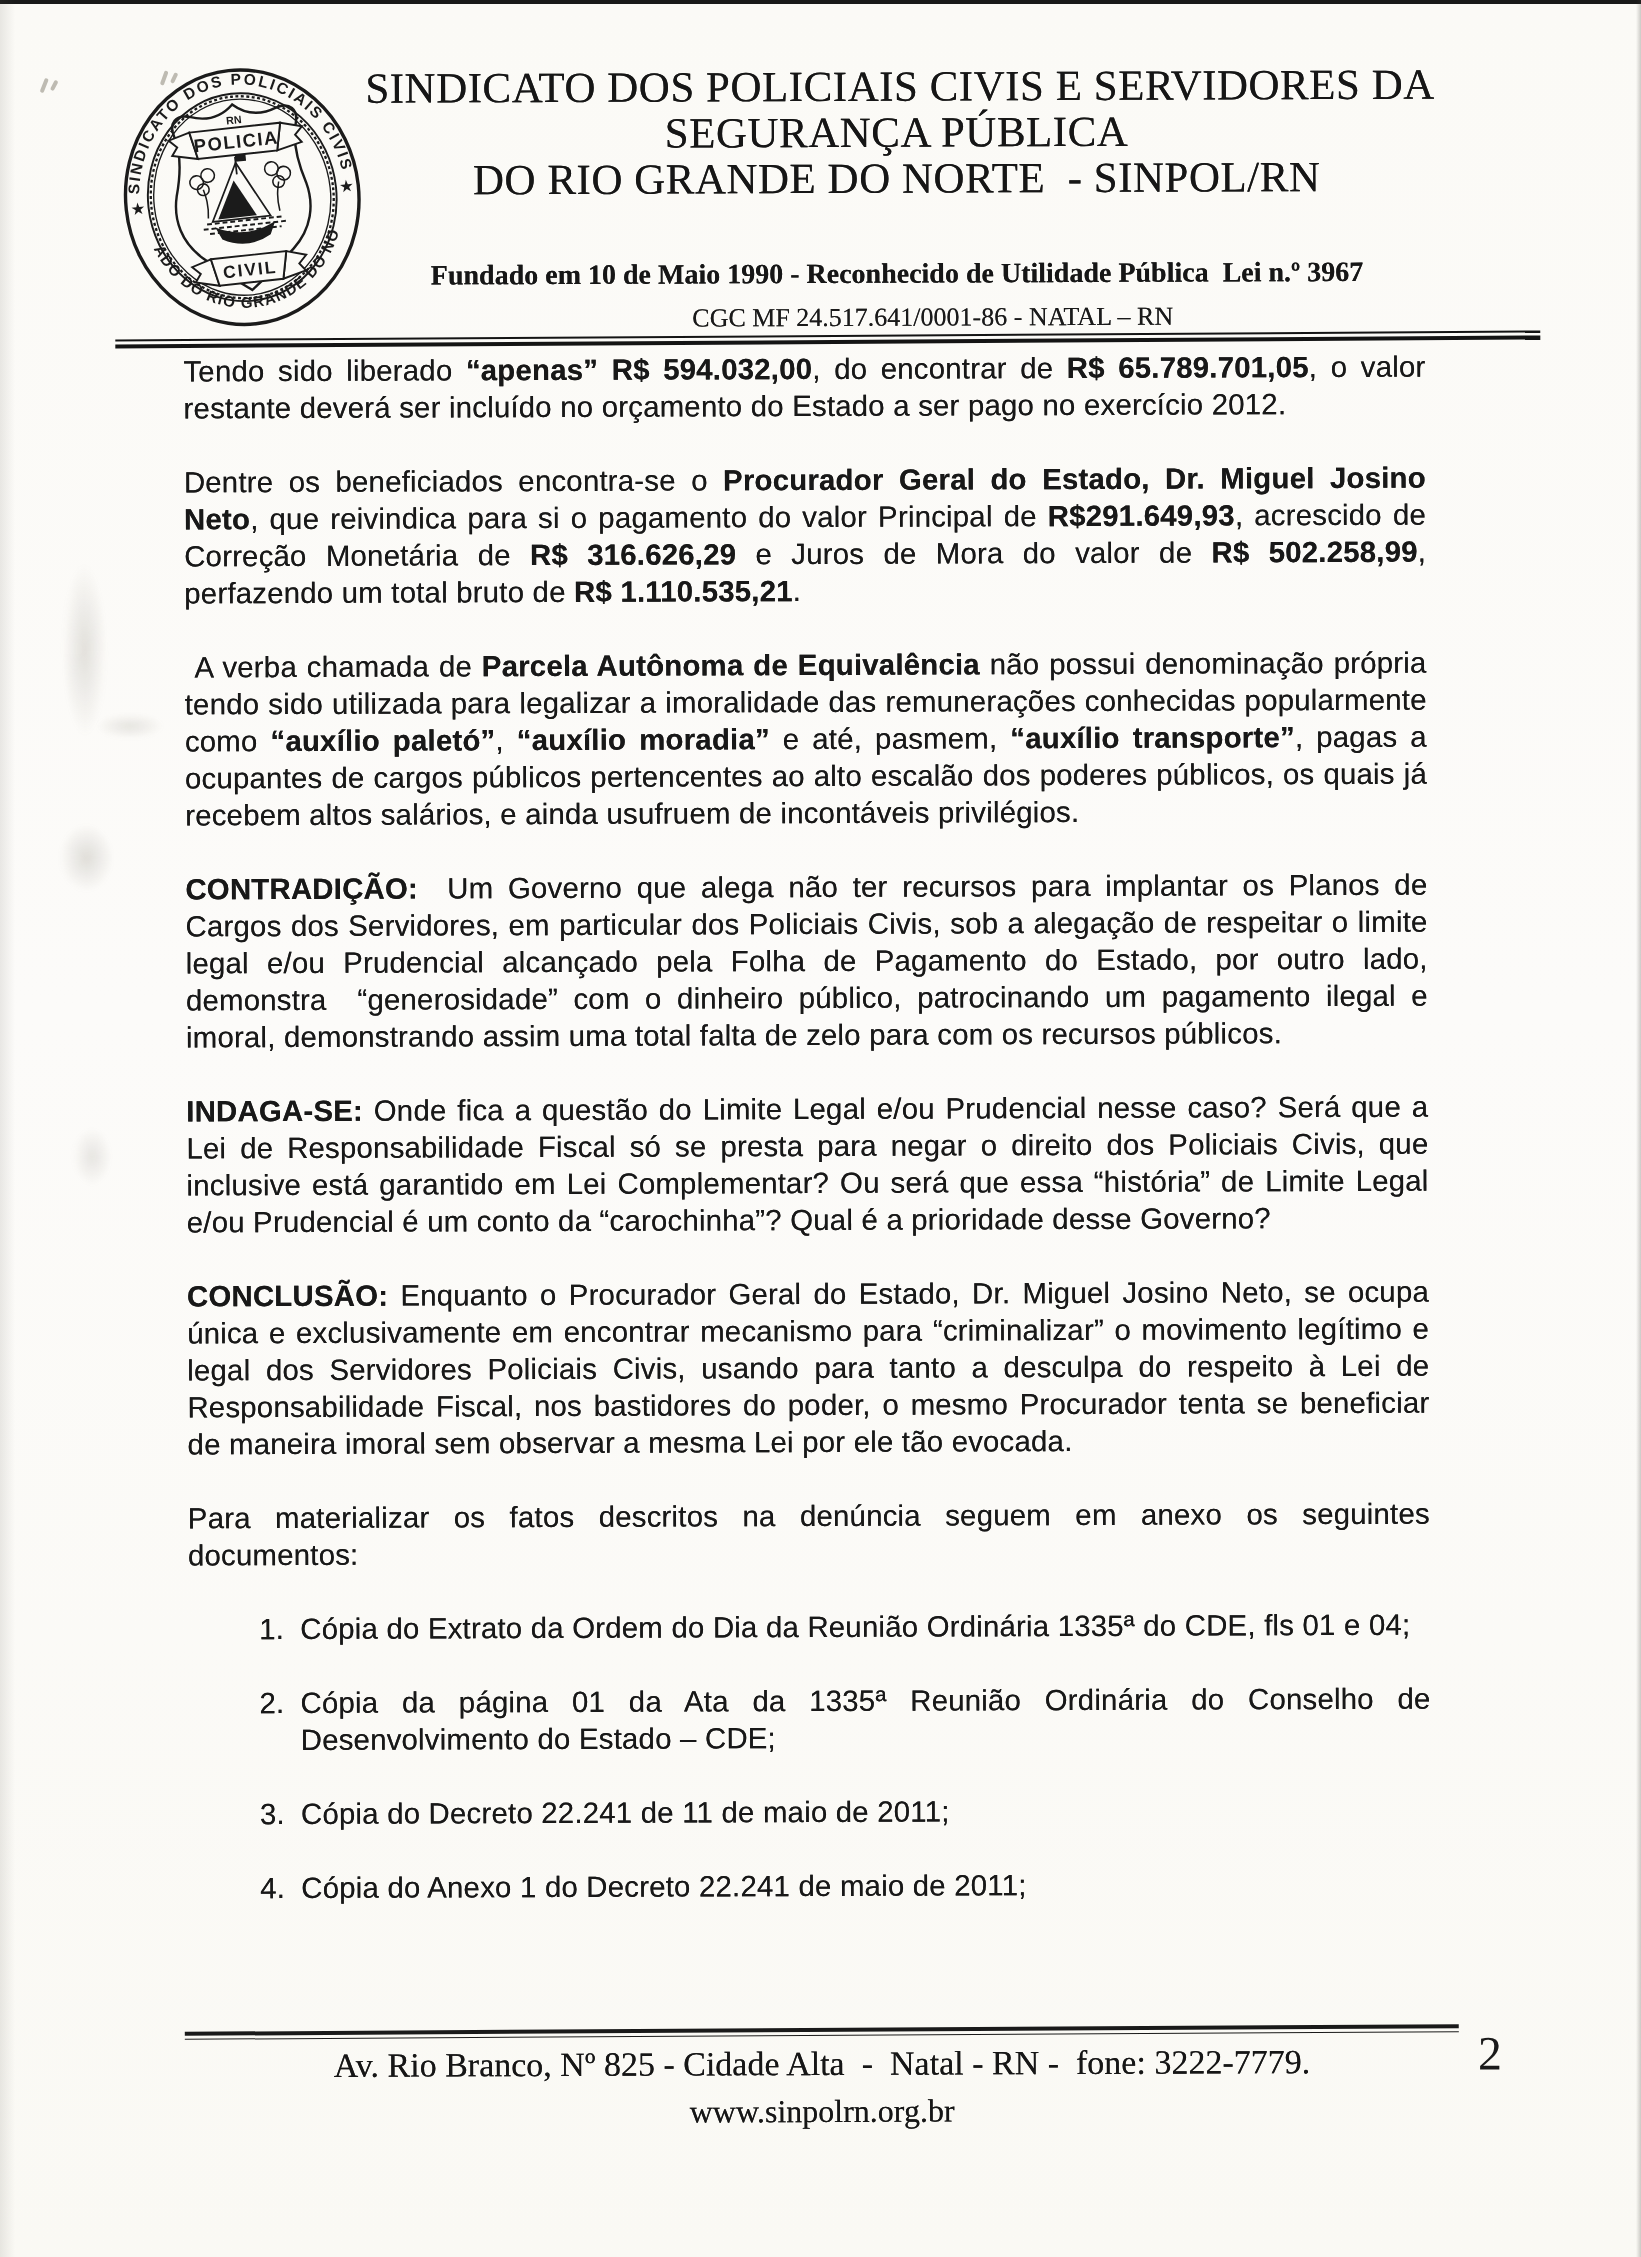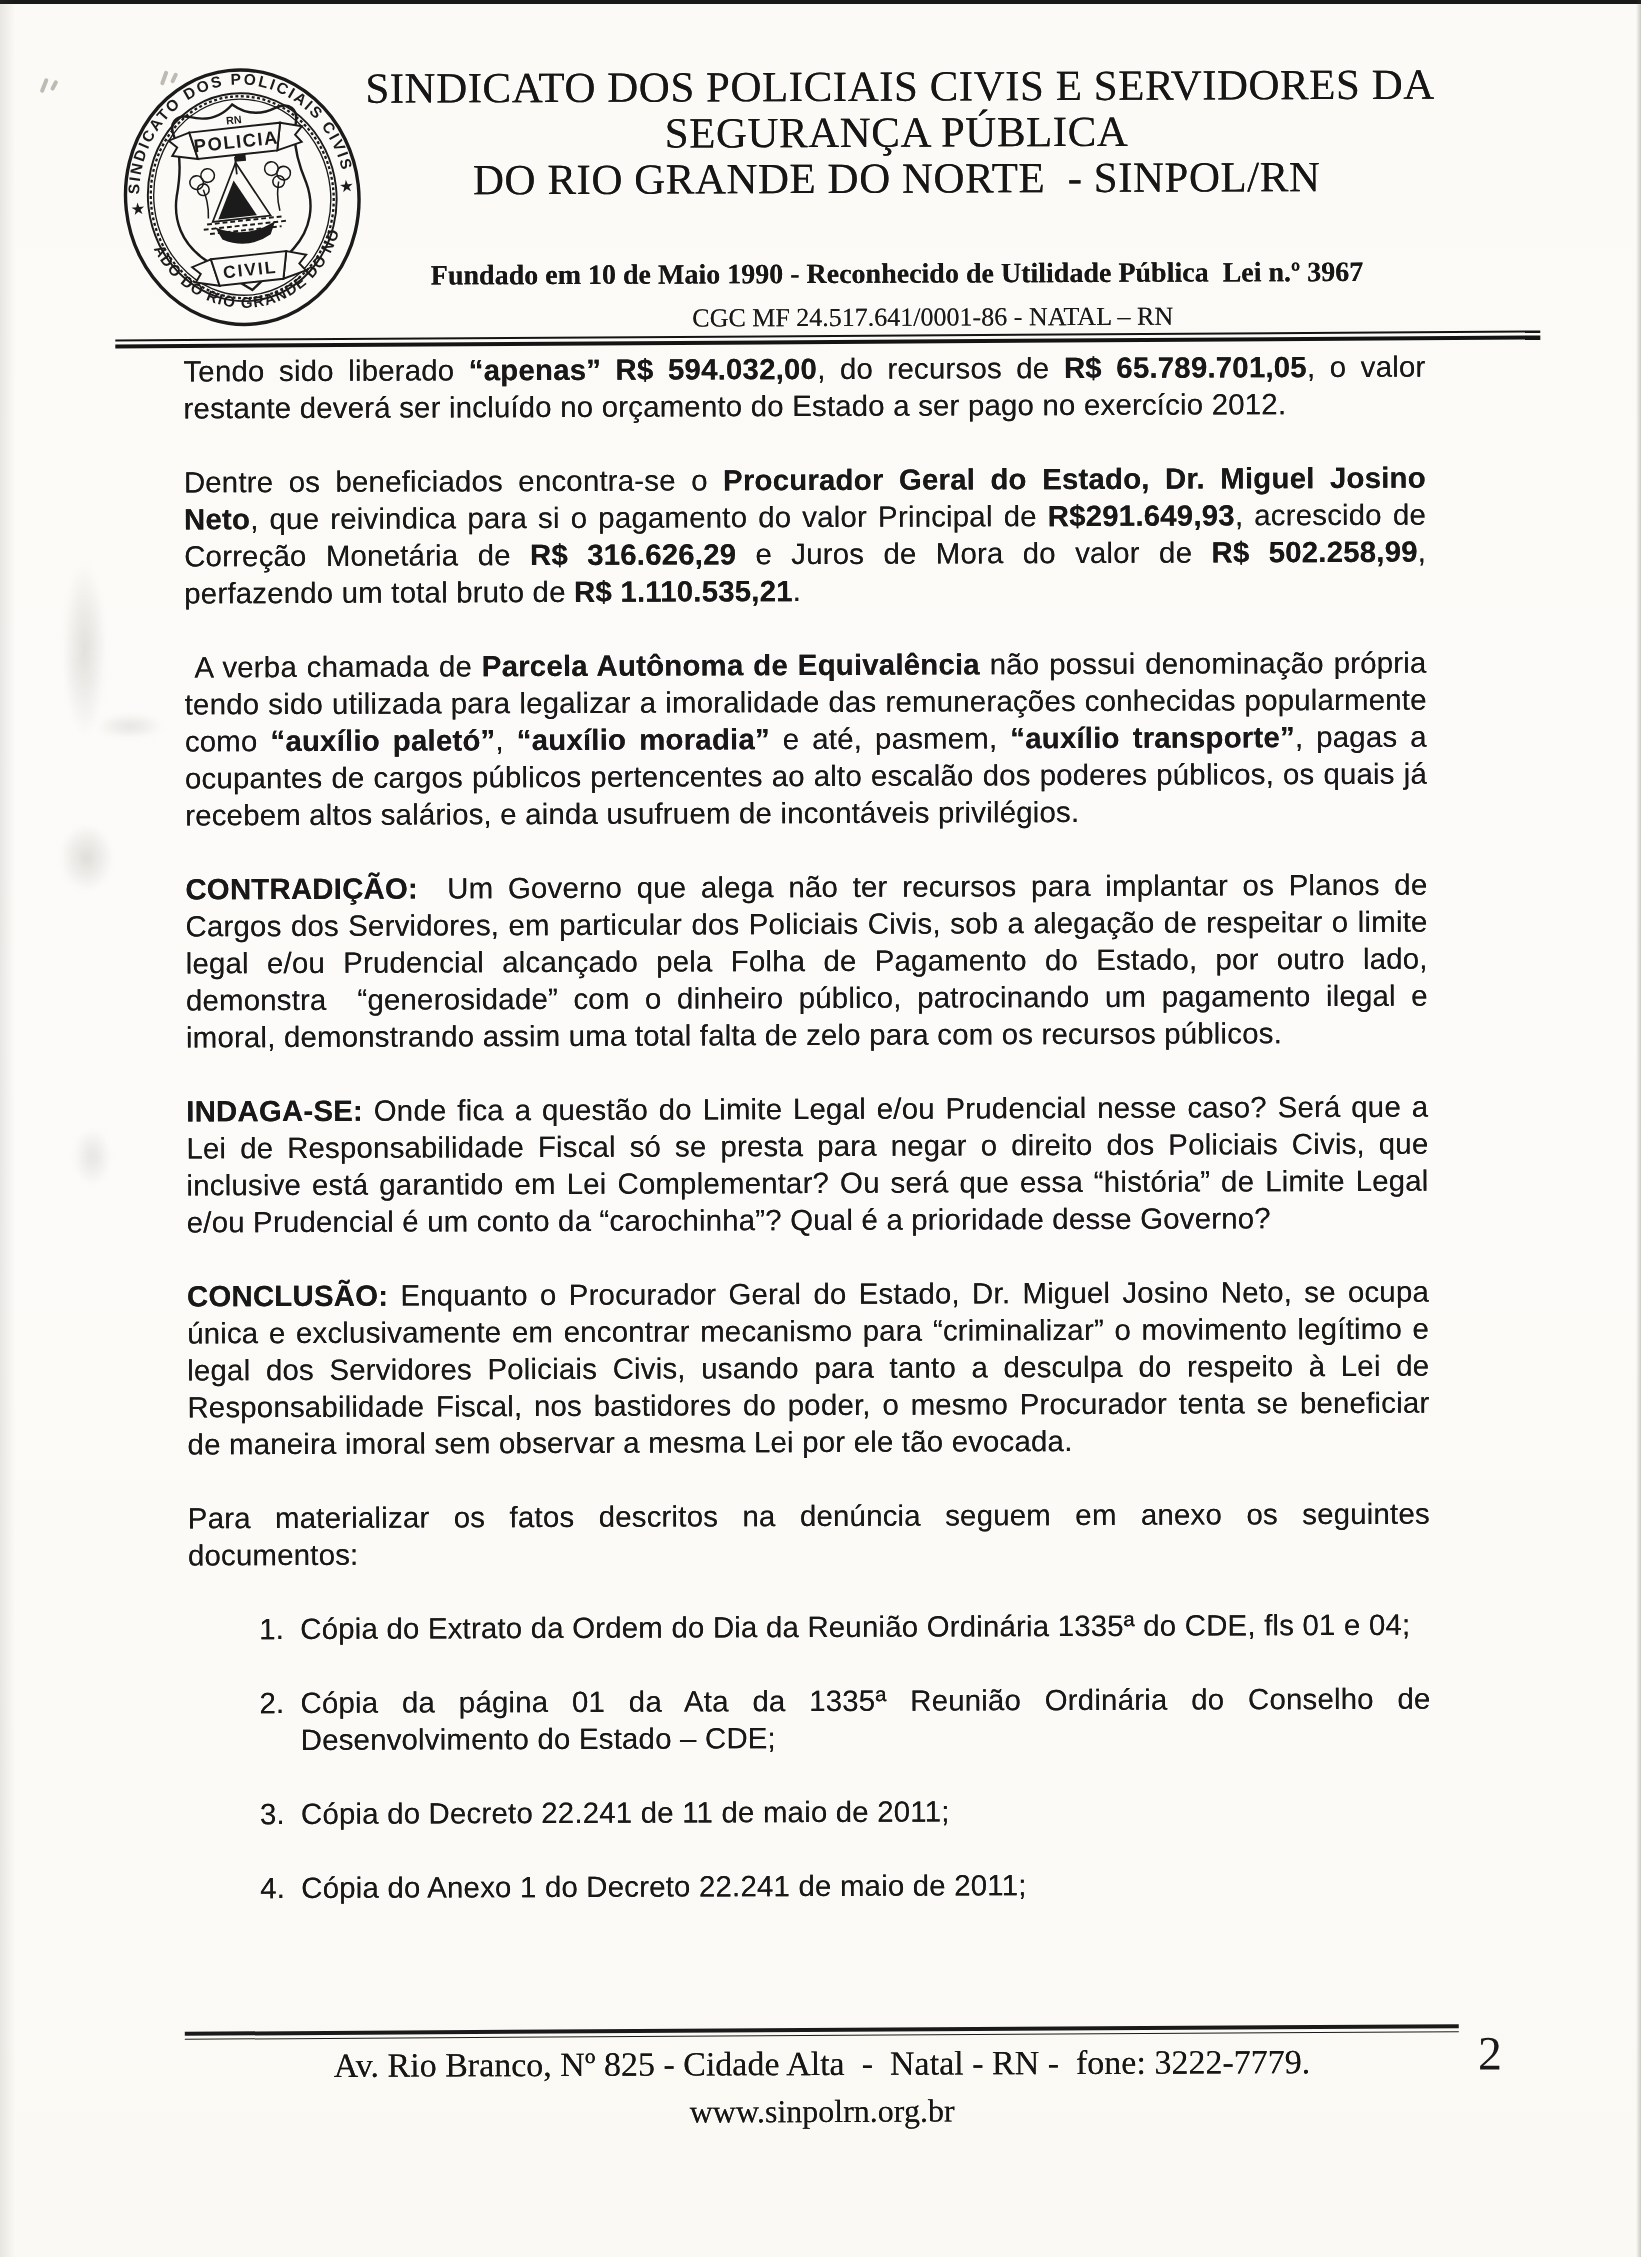--- a/index.html
+++ b/index.html
@@ -172,21 +172,21 @@
       <div class="org-line">SEGURANÇA PÚBLICA</div>
       <div class="org-line">DO RIO GRANDE DO NORTE &nbsp;- SINPOL/RN</div>
       <div class="founded-line">Fundado em 10 de Maio 1990 - Reconhecido de Utilidade Pública &nbsp;Lei n.º 3967</div>
     </div>
 
     <div class="cgc-line">CGC MF 24.517.641/0001-86 - NATAL – RN</div>
     <div class="header-rule"></div>
 
     <main class="doc-body">
 
-      <p class="para"><span>Tendo sido liberado </span><span class="b">“apenas” R$ 594.032,00</span><span>, do recursos de </span><span class="b">R$ 65.789.701,05</span><span>, o valor restante deverá ser incluído no orçamento do Estado a ser pago no exercício 2012.</span></p>
+      <p class="para"><span>Tendo sido liberado </span><span class="b">“apenas” R$ 594.032,00</span><span>, do encontrar de </span><span class="b">R$ 65.789.701,05</span><span>, o valor restante deverá ser incluído no orçamento do Estado a ser pago no exercício 2012.</span></p>
         <p class="para"><span>Dentre os beneficiados encontra-se o </span><span class="b">Procurador Geral do Estado, Dr. Miguel Josino Neto</span><span>, que reivindica para si o pagamento do valor Principal de </span><span class="b">R$291.649,93</span><span>, acrescido de Correção Monetária de </span><span class="b">R$ 316.626,29</span><span> e Juros de Mora do valor de </span><span class="b">R$ 502.258,99</span><span>, perfazendo um total bruto de </span><span class="b">R$ 1.110.535,21</span><span>.</span></p>
         <p class="para"><span>&nbsp;A verba chamada de </span><span class="b">Parcela Autônoma de Equivalência</span><span> não possui denominação própria tendo sido utilizada para legalizar a imoralidade das remunerações conhecidas popularmente como </span><span class="b">“auxílio paletó”</span><span>, </span><span class="b">“auxílio moradia”</span><span> e até, pasmem, </span><span class="b">“auxílio transporte”</span><span>, pagas a ocupantes de cargos públicos pertencentes ao alto escalão dos poderes públicos, os quais já recebem altos salários, e ainda usufruem de incontáveis privilégios.</span></p>
         <p class="para"><span class="b">CONTRADIÇÃO:</span><span>&nbsp; Um Governo que alega não ter recursos para implantar os Planos de Cargos dos Servidores, em particular dos Policiais Civis, sob a alegação de respeitar o limite legal e/ou Prudencial alcançado pela Folha de Pagamento do Estado, por outro lado, demonstra &nbsp;“generosidade” com o dinheiro público, patrocinando um pagamento ilegal e imoral, demonstrando assim uma total falta de zelo para com os recursos públicos.</span></p>
         <p class="para"><span class="b">INDAGA-SE:</span><span> Onde fica a questão do Limite Legal e/ou Prudencial nesse caso? Será que a Lei de Responsabilidade Fiscal só se presta para negar o direito dos Policiais Civis, que inclusive está garantido em Lei Complementar? Ou será que essa “história” de Limite Legal e/ou Prudencial é um conto da “carochinha”? Qual é a prioridade desse Governo?</span></p>
         <p class="para"><span class="b">CONCLUSÃO:</span><span> Enquanto o Procurador Geral do Estado, Dr. Miguel Josino Neto, se ocupa única e exclusivamente em encontrar mecanismo para “criminalizar” o movimento legítimo e legal dos Servidores Policiais Civis, usando para tanto a desculpa do respeito à Lei de Responsabilidade Fiscal, nos bastidores do poder, o mesmo Procurador tenta se beneficiar de maneira imoral sem observar a mesma Lei por ele tão evocada.</span></p>
         <p class="para"><span>Para materializar os fatos descritos na denúncia seguem em anexo os seguintes documentos:</span></p>
         <div class="doc-list">
 
       <div class="doc-list-item">
             <span class="num">1.</span>

